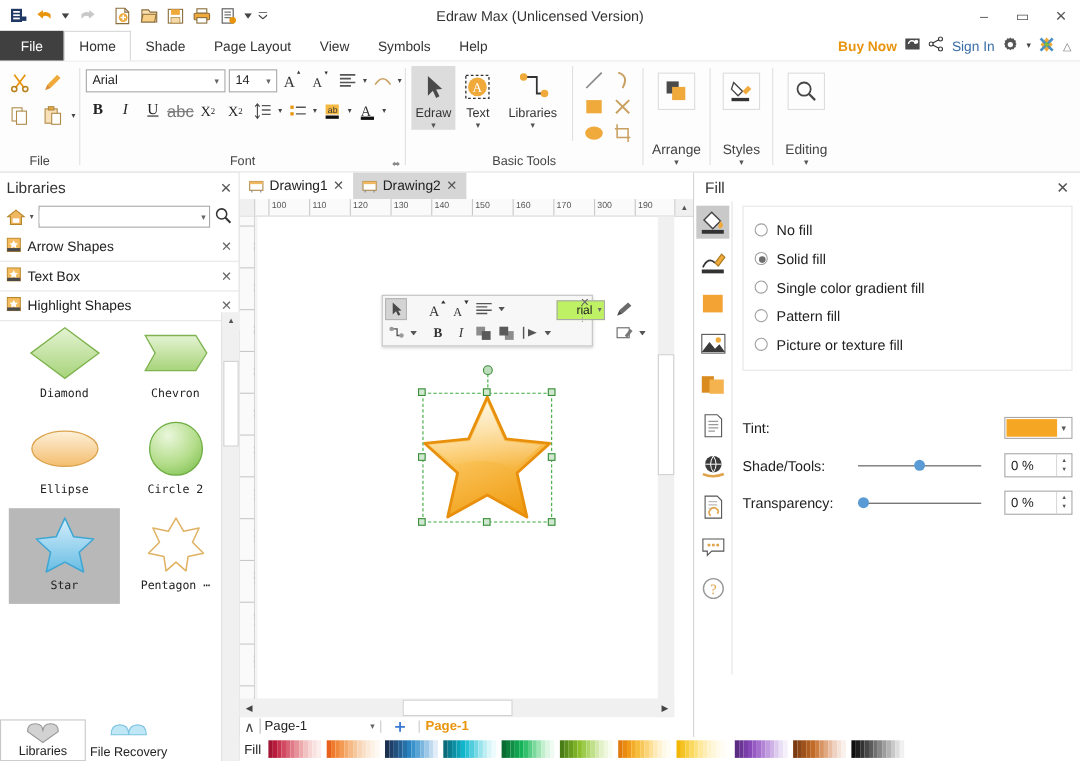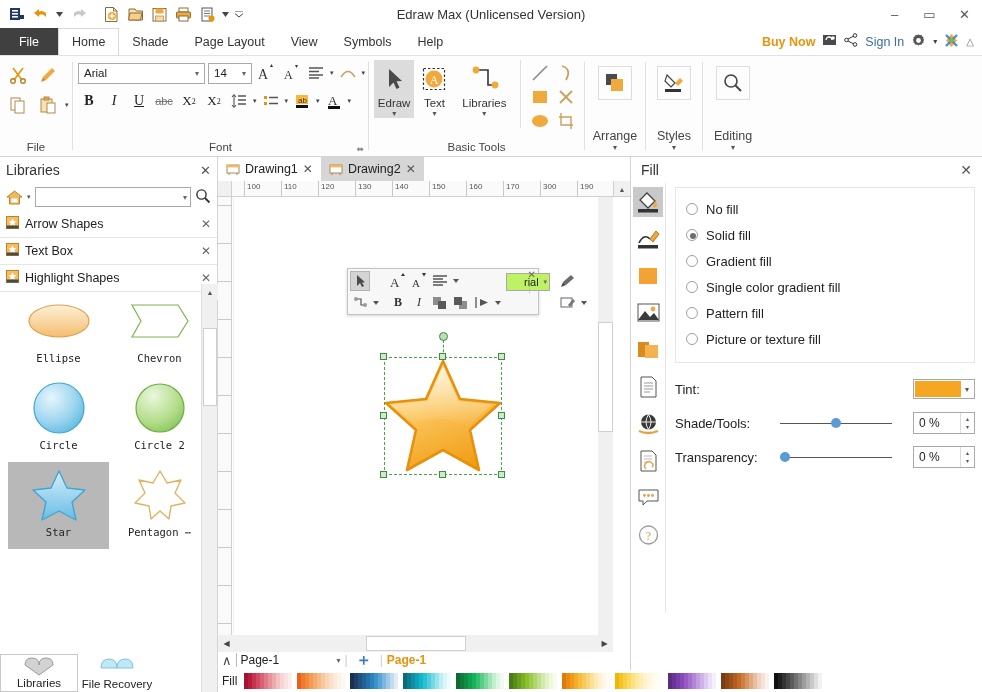--- a/index.html
+++ b/index.html
@@ -566,21 +566,21 @@
             <svg width="18" height="16" viewBox="0 0 18 16">
                 <path d="M2 12 Q9 1 16 12" fill="none" stroke="#c8a060" stroke-width="1.4"></path>
               </svg>
           </div>
           <div style="font-size:7px;color:#444">▾</div>
         </div>
         <div class="font-row" style="margin-top:6px">
           <div class="icon-btn sm" style="font-weight:bold;font-family:'Liberation Serif',serif;font-size:14px">B</div>
           <div class="icon-btn sm" style="font-style:italic;font-family:'Liberation Serif',serif;font-size:14px">I</div>
           <div class="icon-btn sm" style="text-decoration:underline;font-family:'Liberation Serif',serif;font-size:14px">U</div>
-          <div class="icon-btn sm" style="text-decoration:line-through;font-size:11px;color:#777">abc</div>
+          <div class="icon-btn sm" style="text-decoration:line-through;font-size:15px;color:#777">abc</div>
           <div class="icon-btn sm" style="font-size:13px;font-family:'Liberation Serif',serif">X<sub style="font-size:8px">2</sub></div>
           <div class="icon-btn sm" style="font-size:13px;font-family:'Liberation Serif',serif">X<sup style="font-size:8px">2</sup></div>
           <div class="icon-btn sm">
             <svg width="18" height="16" viewBox="0 0 18 16">
                 <path d="M4 2 v12 M2 4 L4 1.5 L6 4 M2 12 L4 14.5 L6 12" stroke="#444" fill="none" stroke-width="1"></path>
                 <path d="M8 3 h8 M8 7 h8 M8 11 h8" stroke="#555" stroke-width="1.3"></path>
               </svg>
           </div>
           <div style="font-size:7px;color:#444">▾</div>
           <div class="icon-btn sm">
@@ -788,56 +788,55 @@
             <path d="M6.5 2.5 L7.7 5 L10.3 5.3 L8.4 7.1 L8.9 9.7 L6.5 8.4 L4.1 9.7 L4.6 7.1 L2.7 5.3 L5.3 5 Z" fill="#fff"></path>
             <rect x="0.5" y="9.5" width="12" height="3" fill="#4a4a4a"></rect>
           </svg>
       </span>
       <span>Highlight Shapes</span>
       <span class="x">✕</span>
     </div>
 
     <div class="shape-area">
       <div class="shape-grid">
+        <div class="shape-cell">
+          <div class="shape-svg">
+            <svg width="68" height="52" viewBox="0 0 68 52">
+                <defs>
+                  <linearGradient id="gGreen" x1="0" y1="0" x2="0" y2="1">
+                    <stop offset="0" stop-color="#e4f3d2"></stop>
+                    <stop offset="1" stop-color="#a7d47a"></stop>
+                  </linearGradient>
+                </defs>
+                <path d="M34 3 L65 26 L34 49 L3 26 Z" fill="url(#gGreen)" stroke="#7fb350" stroke-width="1.2"></path>
+              </svg>
+          </div>
+          <div class="sname">Diamond</div>
+        </div>
+        <div class="shape-cell">
+          <div class="shape-svg">
+            <svg width="68" height="48" viewBox="0 0 68 48">
+                <path d="M6 8 H52 L62 24 L52 40 H6 L15 24 Z" fill="url(#gGreen)" stroke="#7fb350" stroke-width="1.2"></path>
+              </svg>
+          </div>
+          <div class="sname">Chevron</div>
+        </div>
         <div class="shape-cell">
           <div class="shape-svg">
             <svg width="68" height="44" viewBox="0 0 68 44">
                 <defs>
                   <linearGradient id="gOrange" x1="0" y1="0" x2="0" y2="1">
                     <stop offset="0" stop-color="#fdf0d8"></stop>
                     <stop offset="1" stop-color="#f4bd6e"></stop>
                   </linearGradient>
                 </defs>
                 <ellipse cx="34" cy="22" rx="30" ry="16" fill="url(#gOrange)" stroke="#dba34d" stroke-width="1.2"></ellipse>
               </svg>
           </div>
           <div class="sname">Ellipse</div>
-        </div>
-        <div class="shape-cell">
-          <div class="shape-svg">
-            <svg width="68" height="48" viewBox="0 0 68 48">
-                <path d="M6 8 H52 L62 24 L52 40 H6 L15 24 Z" fill="url(#gGreen)" stroke="#7fb350" stroke-width="1.2"></path>
-              </svg>
-          </div>
-          <div class="sname">Chevron</div>
-        </div>
-        <div class="shape-cell">
-          <div class="shape-svg">
-            <svg width="56" height="56" viewBox="0 0 56 56">
-                <defs>
-                  <radialGradient id="gBlue" cx="0.35" cy="0.3" r="0.85">
-                    <stop offset="0" stop-color="#e6f6fd"></stop>
-                    <stop offset="0.55" stop-color="#9fd6ef"></stop>
-                    <stop offset="1" stop-color="#52b4dd"></stop>
-                  </radialGradient>
-                </defs>
-                <circle cx="28" cy="28" r="25" fill="url(#gBlue)" stroke="#3fa6d4" stroke-width="1.2"></circle>
-              </svg>
-          </div>
-          <div class="sname">Circle</div>
         </div>
         <div class="shape-cell">
           <div class="shape-svg">
             <svg width="54" height="54" viewBox="0 0 54 54">
                 <defs>
                   <radialGradient id="gGreen2" cx="0.35" cy="0.25" r="0.9">
                     <stop offset="0" stop-color="#eaf7dc"></stop>
                     <stop offset="0.6" stop-color="#b4dd8a"></stop>
                     <stop offset="1" stop-color="#7cbf4f"></stop>
                   </radialGradient>
@@ -1213,24 +1212,20 @@
 
     <div class="fp-body">
       <div class="fp-section">
         <div class="radio-row">
           <span class="rb"></span>
           <span>No fill</span>
         </div>
         <div class="radio-row">
           <span class="rb on"></span>
           <span>Solid fill</span>
-        </div>
-        <div class="radio-row">
-          <span class="rb"></span>
-          <span>Gradient fill</span>
         </div>
         <div class="radio-row">
           <span class="rb"></span>
           <span>Single color gradient fill</span>
         </div>
         <div class="radio-row">
           <span class="rb"></span>
           <span>Pattern fill</span>
         </div>
         <div class="radio-row">

